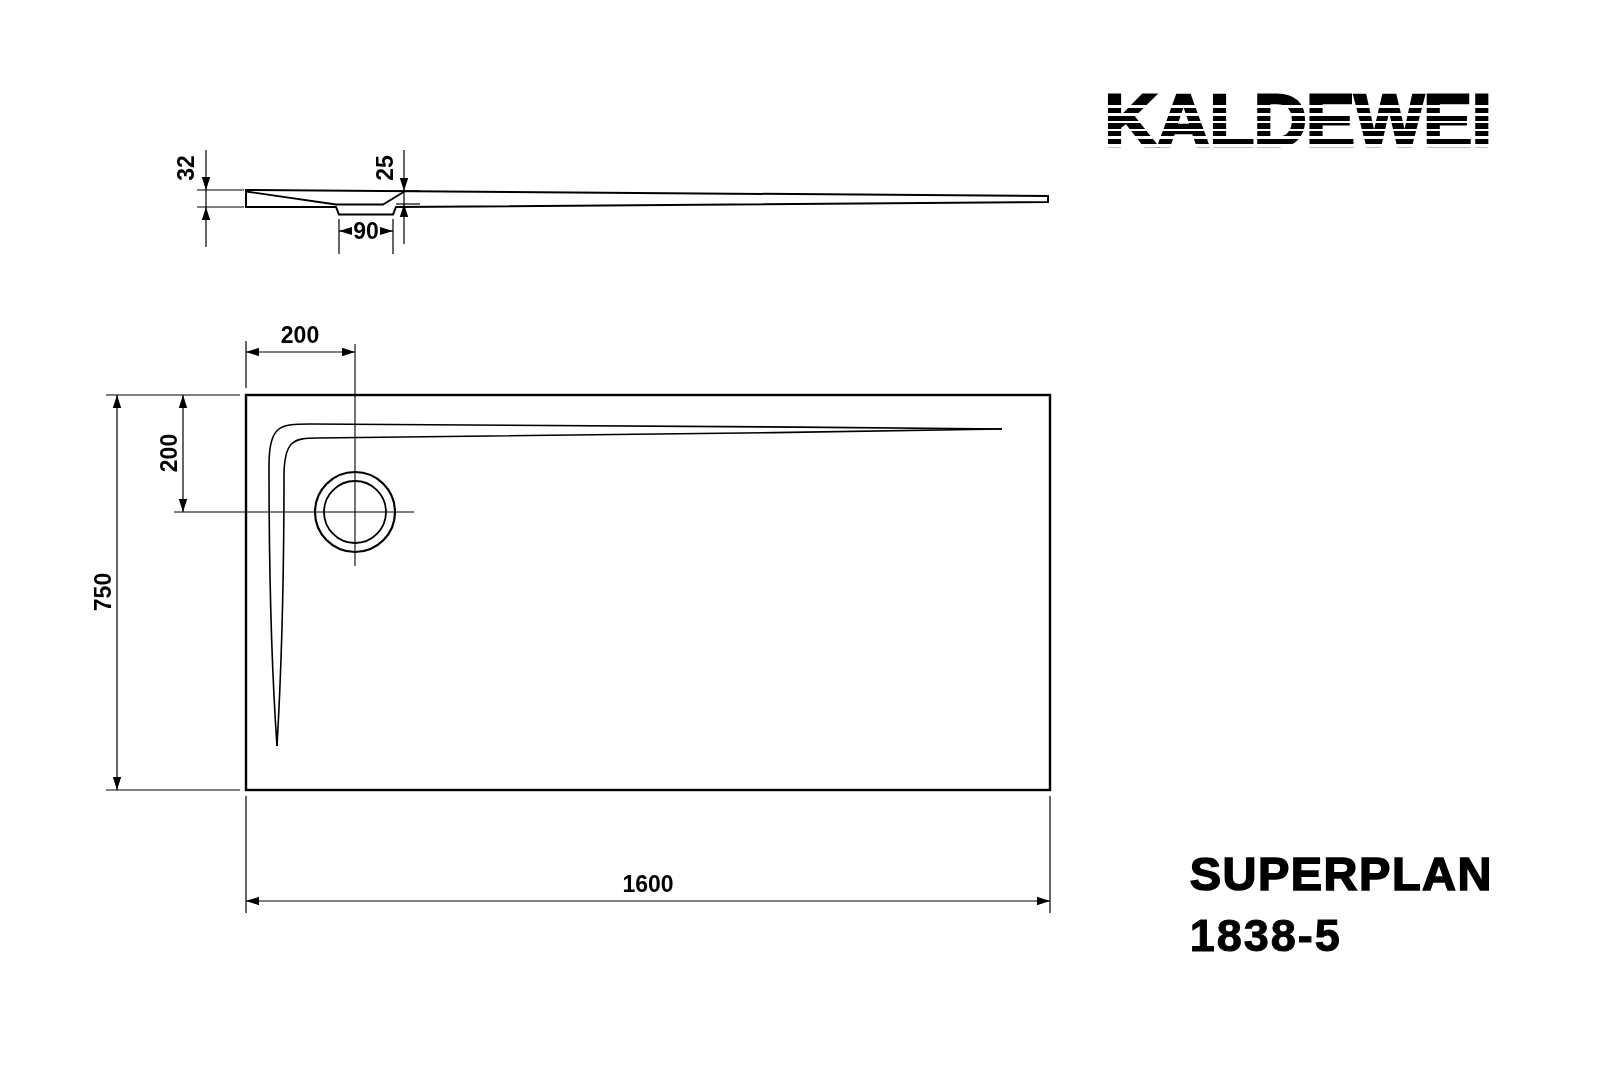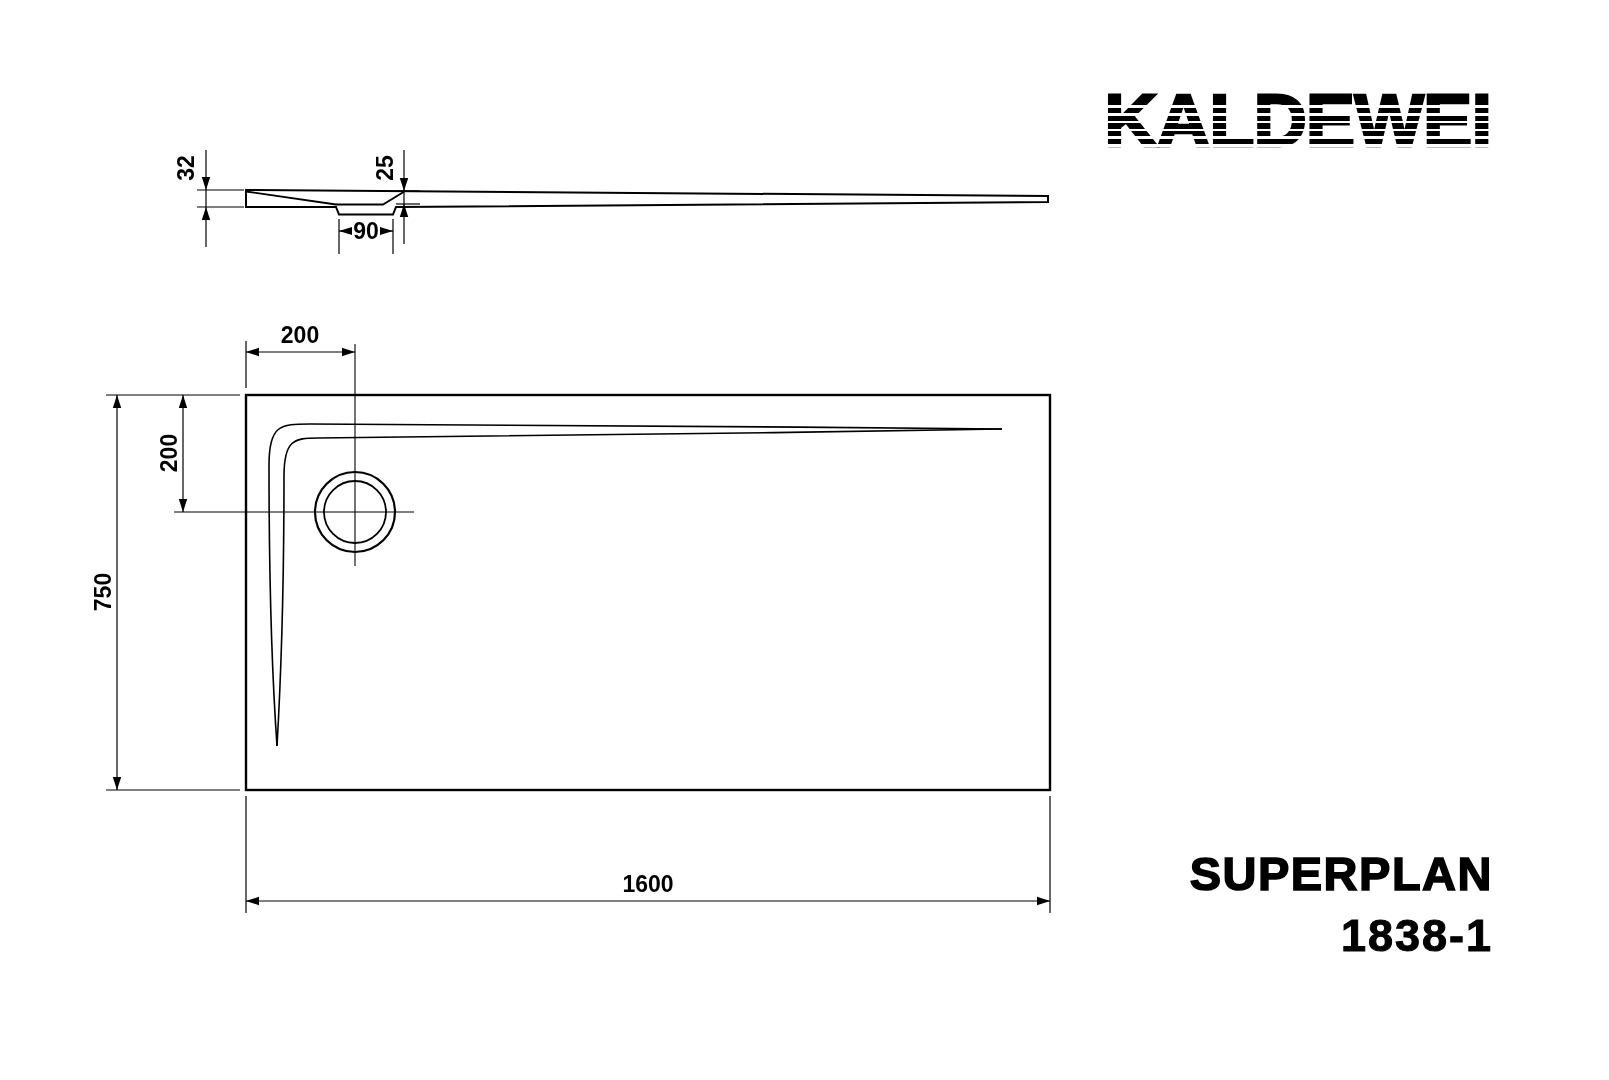--- a/index.html
+++ b/index.html
@@ -55,21 +55,21 @@
       rgba(255,255,255,0) 5.2px,
       #ffffff 5.2px,
       #ffffff 7.8px
     );
     pointer-events: none;
   }
   .titleblock {
     position: absolute;
     top: 846px;
     right: 116px;
-    text-align: right;
+    text-align: left;
     color: #000000;
     margin-left: 28px;
   }
   .series {
     font-family: "Liberation Sans", sans-serif;
     font-weight: 900;
     font-size: 47px;
     letter-spacing: 1.5px;
     -webkit-text-stroke: 1.5px #000000;
     white-space: nowrap;
@@ -171,16 +171,16 @@
       <line x1="246" y1="901" x2="1050" y2="901"></line>
       <polygon fill="#000000" stroke="none" points="246,901 259,896.8 259,905.2"></polygon>
       <polygon fill="#000000" stroke="none" points="1050,901 1037,896.8 1037,905.2"></polygon>
       <text class="dim-text" x="648" y="892" text-anchor="middle">1600</text>
     </g>
 
   </svg>
 
   <div class="titleblock">
     <div class="series">SUPERPLAN</div>
-    <div class="model">1838-1</div>
+    <div class="model">1838-5</div>
   </div>
 
 </div>
 
 </body></html>

